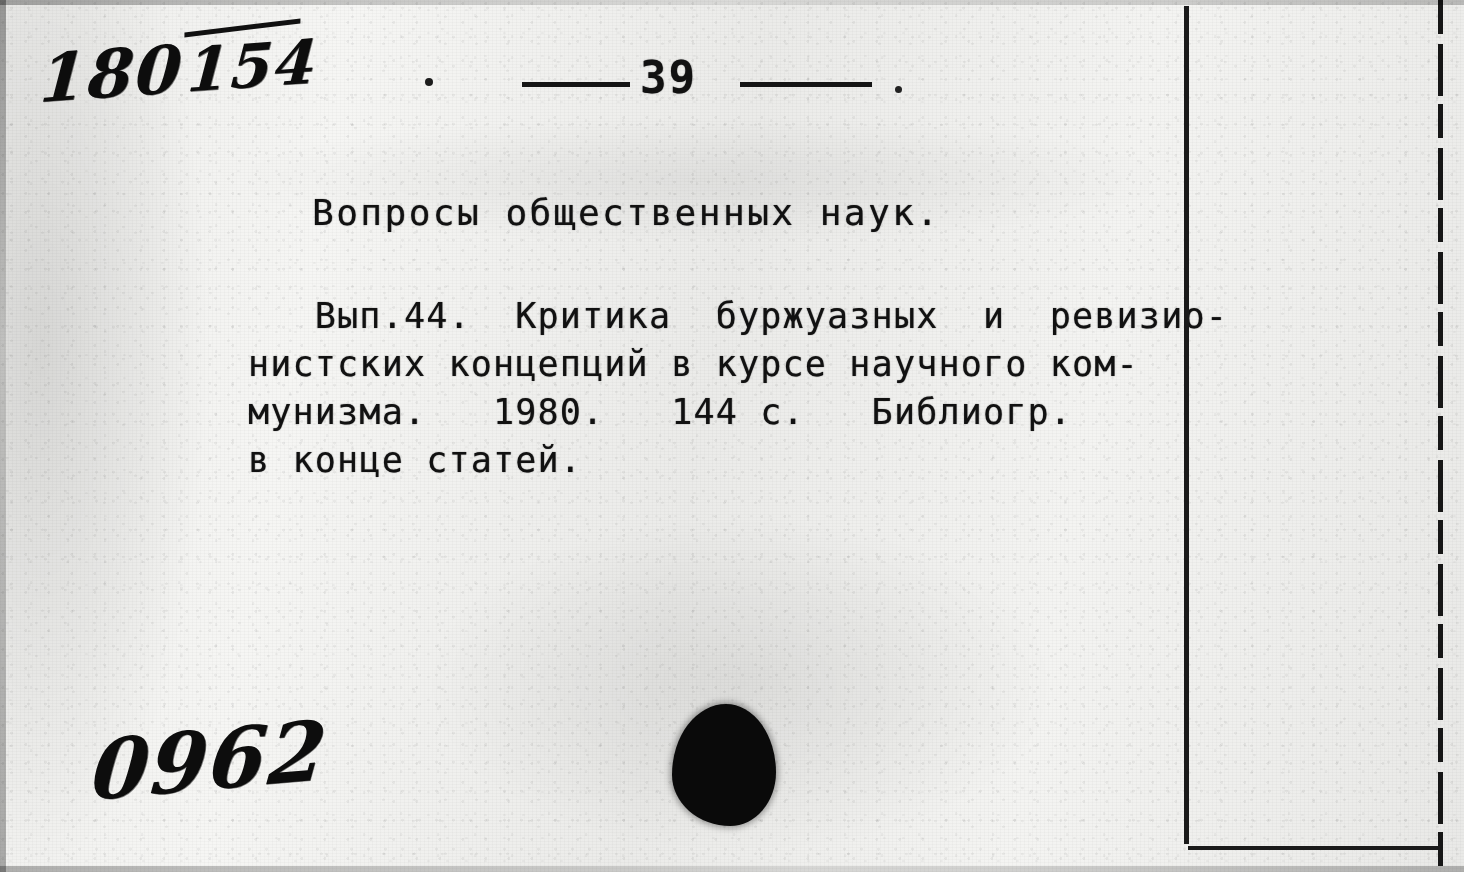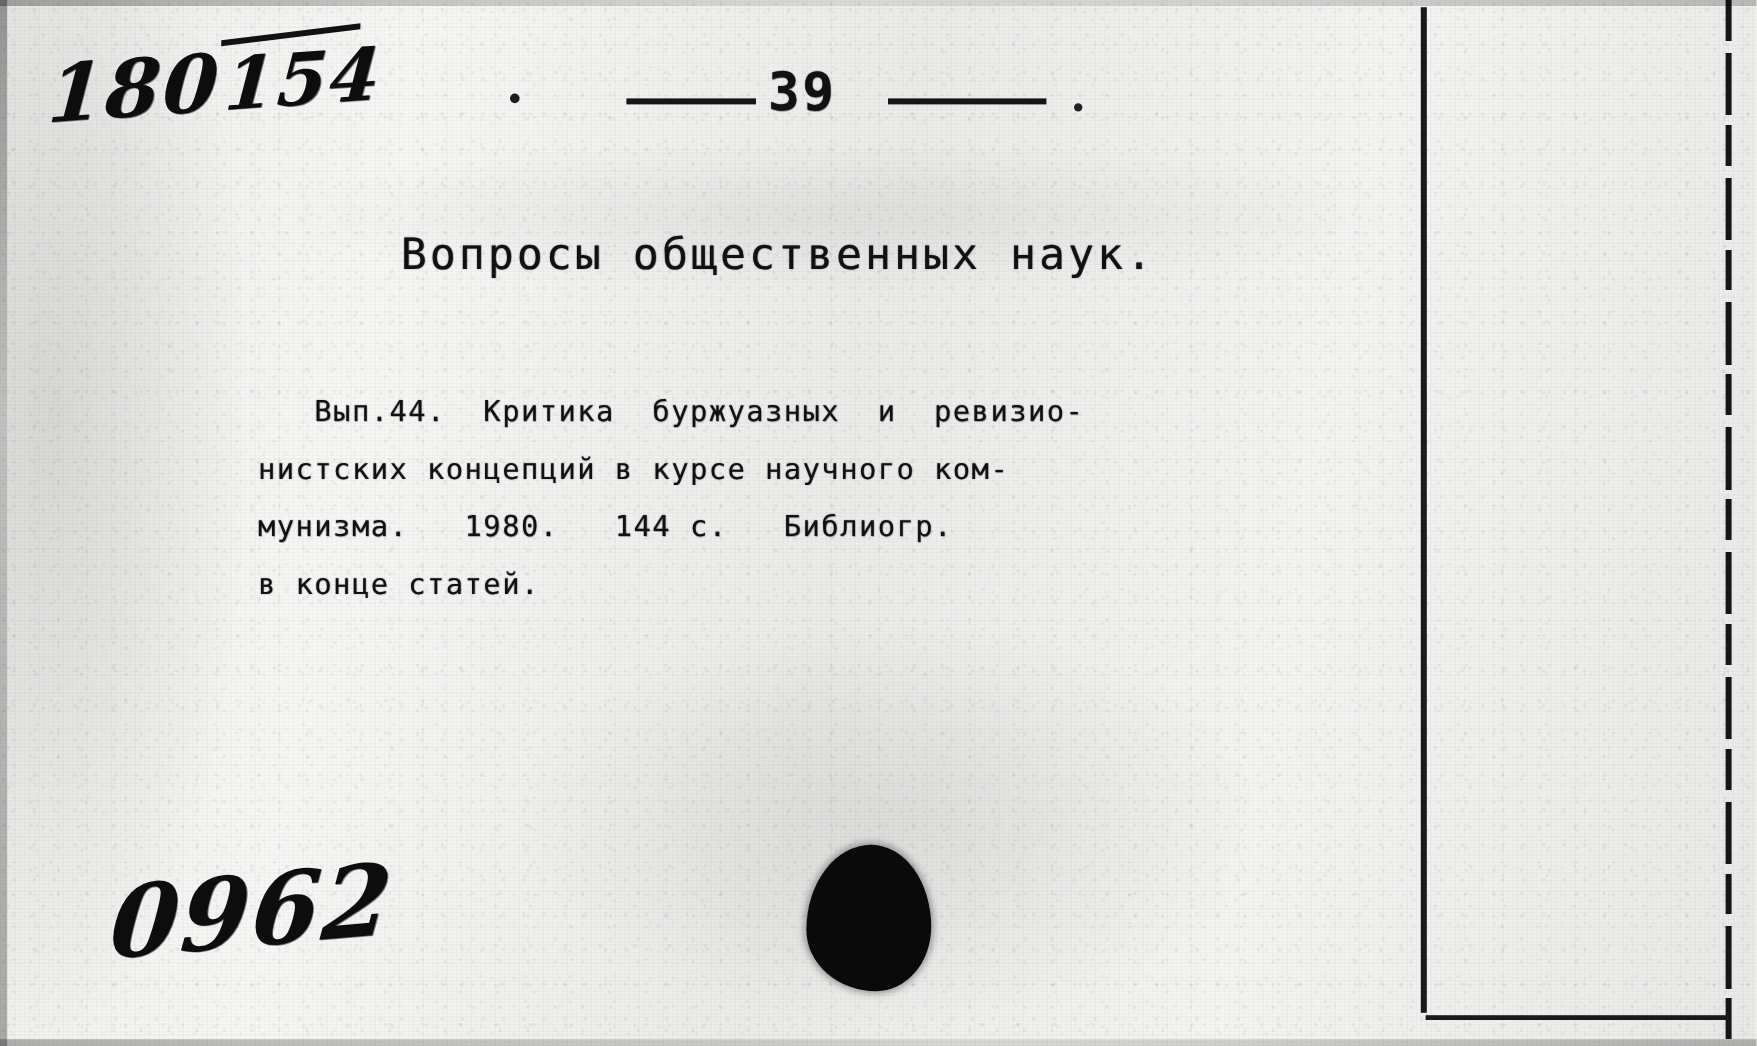--- a/index.html
+++ b/index.html
@@ -109,35 +109,33 @@
     height: 8px;
     border-radius: 50%;
     background: #1c1c1c;
   }
 
   #title-line {
     left: 312px;
     top: 192px;
     font-size: 36px;
     letter-spacing: 2.5px;
-    margin-left: 22px;
   }
 
   #body-block {
     position: absolute;
-    left: 215px;
+    left: 248px;
     top: 292px;
-    font-size: 24px;
+    font-size: 35px;
     line-height: 48px;
     letter-spacing: 1.2px;
     color: #111;
     white-space: pre;
     font-family: "DejaVu Sans Mono", monospace;
     text-shadow: 0 0 1.2px rgba(0,0,0,0.5), 0.5px 0.4px 0 rgba(0,0,0,0.22);
-    margin-top: 27px;
   }
 
   
   .hand {
     position: absolute;
     font-family: "DejaVu Serif", serif;
     font-style: italic;
     color: #0d0d0d;
     font-weight: bold;
     letter-spacing: 2px;

